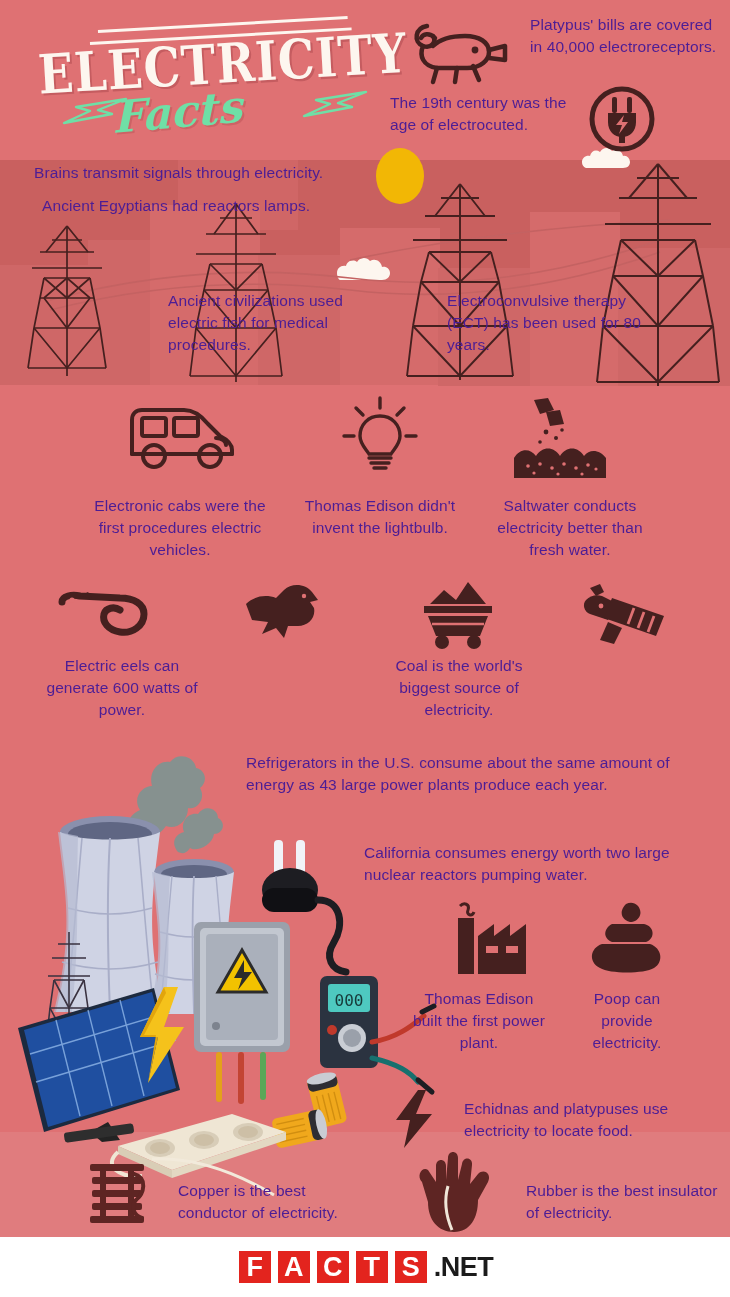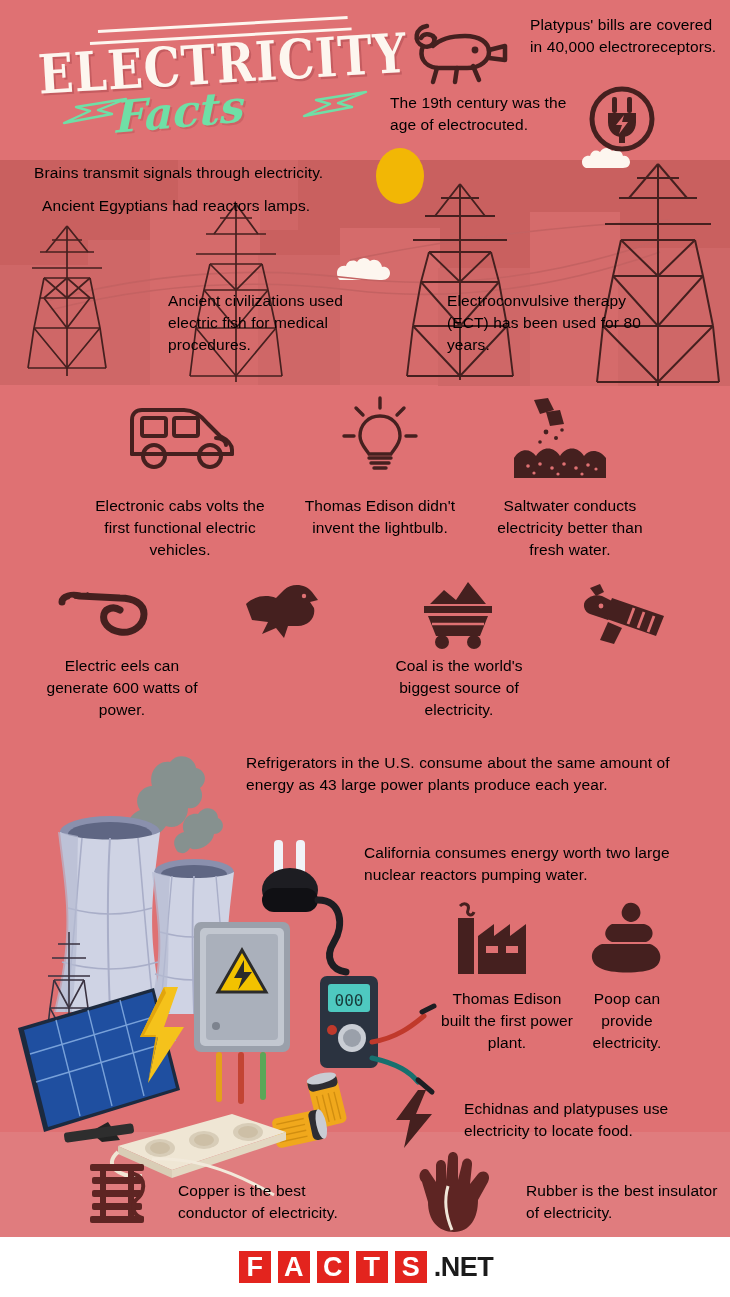--- a/index.html
+++ b/index.html
@@ -51,21 +51,21 @@
     color:#6fdfa6;
     transform:rotate(-5deg) skewX(-6deg);
     text-shadow:2px 2px 0 rgba(150,55,60,.25);
     white-space:nowrap;
   }
   .bolt-deco { position:absolute; }
 
   
   .fact {
     position:absolute;
-    color:#000000;
+    color:#4c1d95;
     font-size:15.5px;
     line-height:1.42;
     letter-spacing:.1px;
   }
   .fact.center { text-align:center; }
 
   
   .icon { position:absolute; }
   svg { display:block; overflow:visible; }
 
@@ -234,21 +234,21 @@
         <path d="M12 56 L12 22 C12 16 16 12 22 12 L64 12 C72 12 80 16 88 26 L100 38 C108 42 112 46 112 52 L112 56"></path>
         <path d="M12 56 L112 56"></path>
         <rect x="22" y="20" width="24" height="18" rx="2"></rect>
         <rect x="54" y="20" width="24" height="18" rx="2"></rect>
         <circle cx="34" cy="58" r="11"></circle>
         <circle cx="90" cy="58" r="11"></circle>
         <path d="M96 40 C102 40 106 43 106 47"></path>
       </g>
     </svg>
   </div>
-  <div class="fact center" style="left:82px;top:495px;width:196px">Electronic cabs volts the first functional electric vehicles.</div>
+  <div class="fact center" style="left:82px;top:495px;width:196px">Electronic cabs were the first procedures electric vehicles.</div>
 
   <div class="icon" style="left:338px;top:394px">
     <svg width="84" height="84" viewBox="0 0 84 84">
       <g fill="none" stroke="#45201f" stroke-width="3.4" stroke-linecap="round">
         <path d="M42 22 C30 22 22 31 22 42 C22 50 28 55 31 60 L53 60 C56 55 62 50 62 42 C62 31 54 22 42 22Z"></path>
         <path d="M31 64 h22 M33 69 h18 M36 74 h12"></path>
         <path d="M42 4 v10 M18 14 L25 21 M66 14 L59 21 M6 42 h10 M68 42 h10"></path>
       </g>
     </svg>
   </div>
@@ -484,21 +484,21 @@
     <svg width="90" height="74" viewBox="0 0 90 74">
       <path d="M10 4 C14 0 20 2 18 8 C16 13 22 15 24 10" fill="none" stroke="#45201f" stroke-width="3"></path>
       <path d="M8 16 L24 16 L24 72 L8 72 Z" fill="#45201f"></path>
       <path d="M28 34 L44 22 L44 34 L60 22 L60 34 L76 22 L76 72 L28 72 Z" fill="#45201f"></path>
       <g fill="#df7173">
         <rect x="36" y="44" width="12" height="7"></rect>
         <rect x="56" y="44" width="12" height="7"></rect>
       </g>
     </svg>
   </div>
-  <div class="fact center" style="left:440px;top:988px;width:134px">Thomas Edison built the first power plant.</div>
+  <div class="fact center" style="left:412px;top:988px;width:134px">Thomas Edison built the first power plant.</div>
 
   <div class="icon" style="left:586px;top:902px">
     <svg width="80" height="74" viewBox="0 0 80 74">
       <g fill="#45201f">
         <path d="M40 2 C32 10 36 18 44 20 C52 20 58 12 52 4 C48 0 44 0 40 2 Z"></path>
         <path d="M26 22 C18 26 16 36 26 40 L60 40 C70 36 68 24 58 22 Z"></path>
         <path d="M16 42 C4 46 2 60 14 66 C24 72 58 72 68 66 C78 60 76 46 64 42 Z"></path>
       </g>
     </svg>
   </div>

